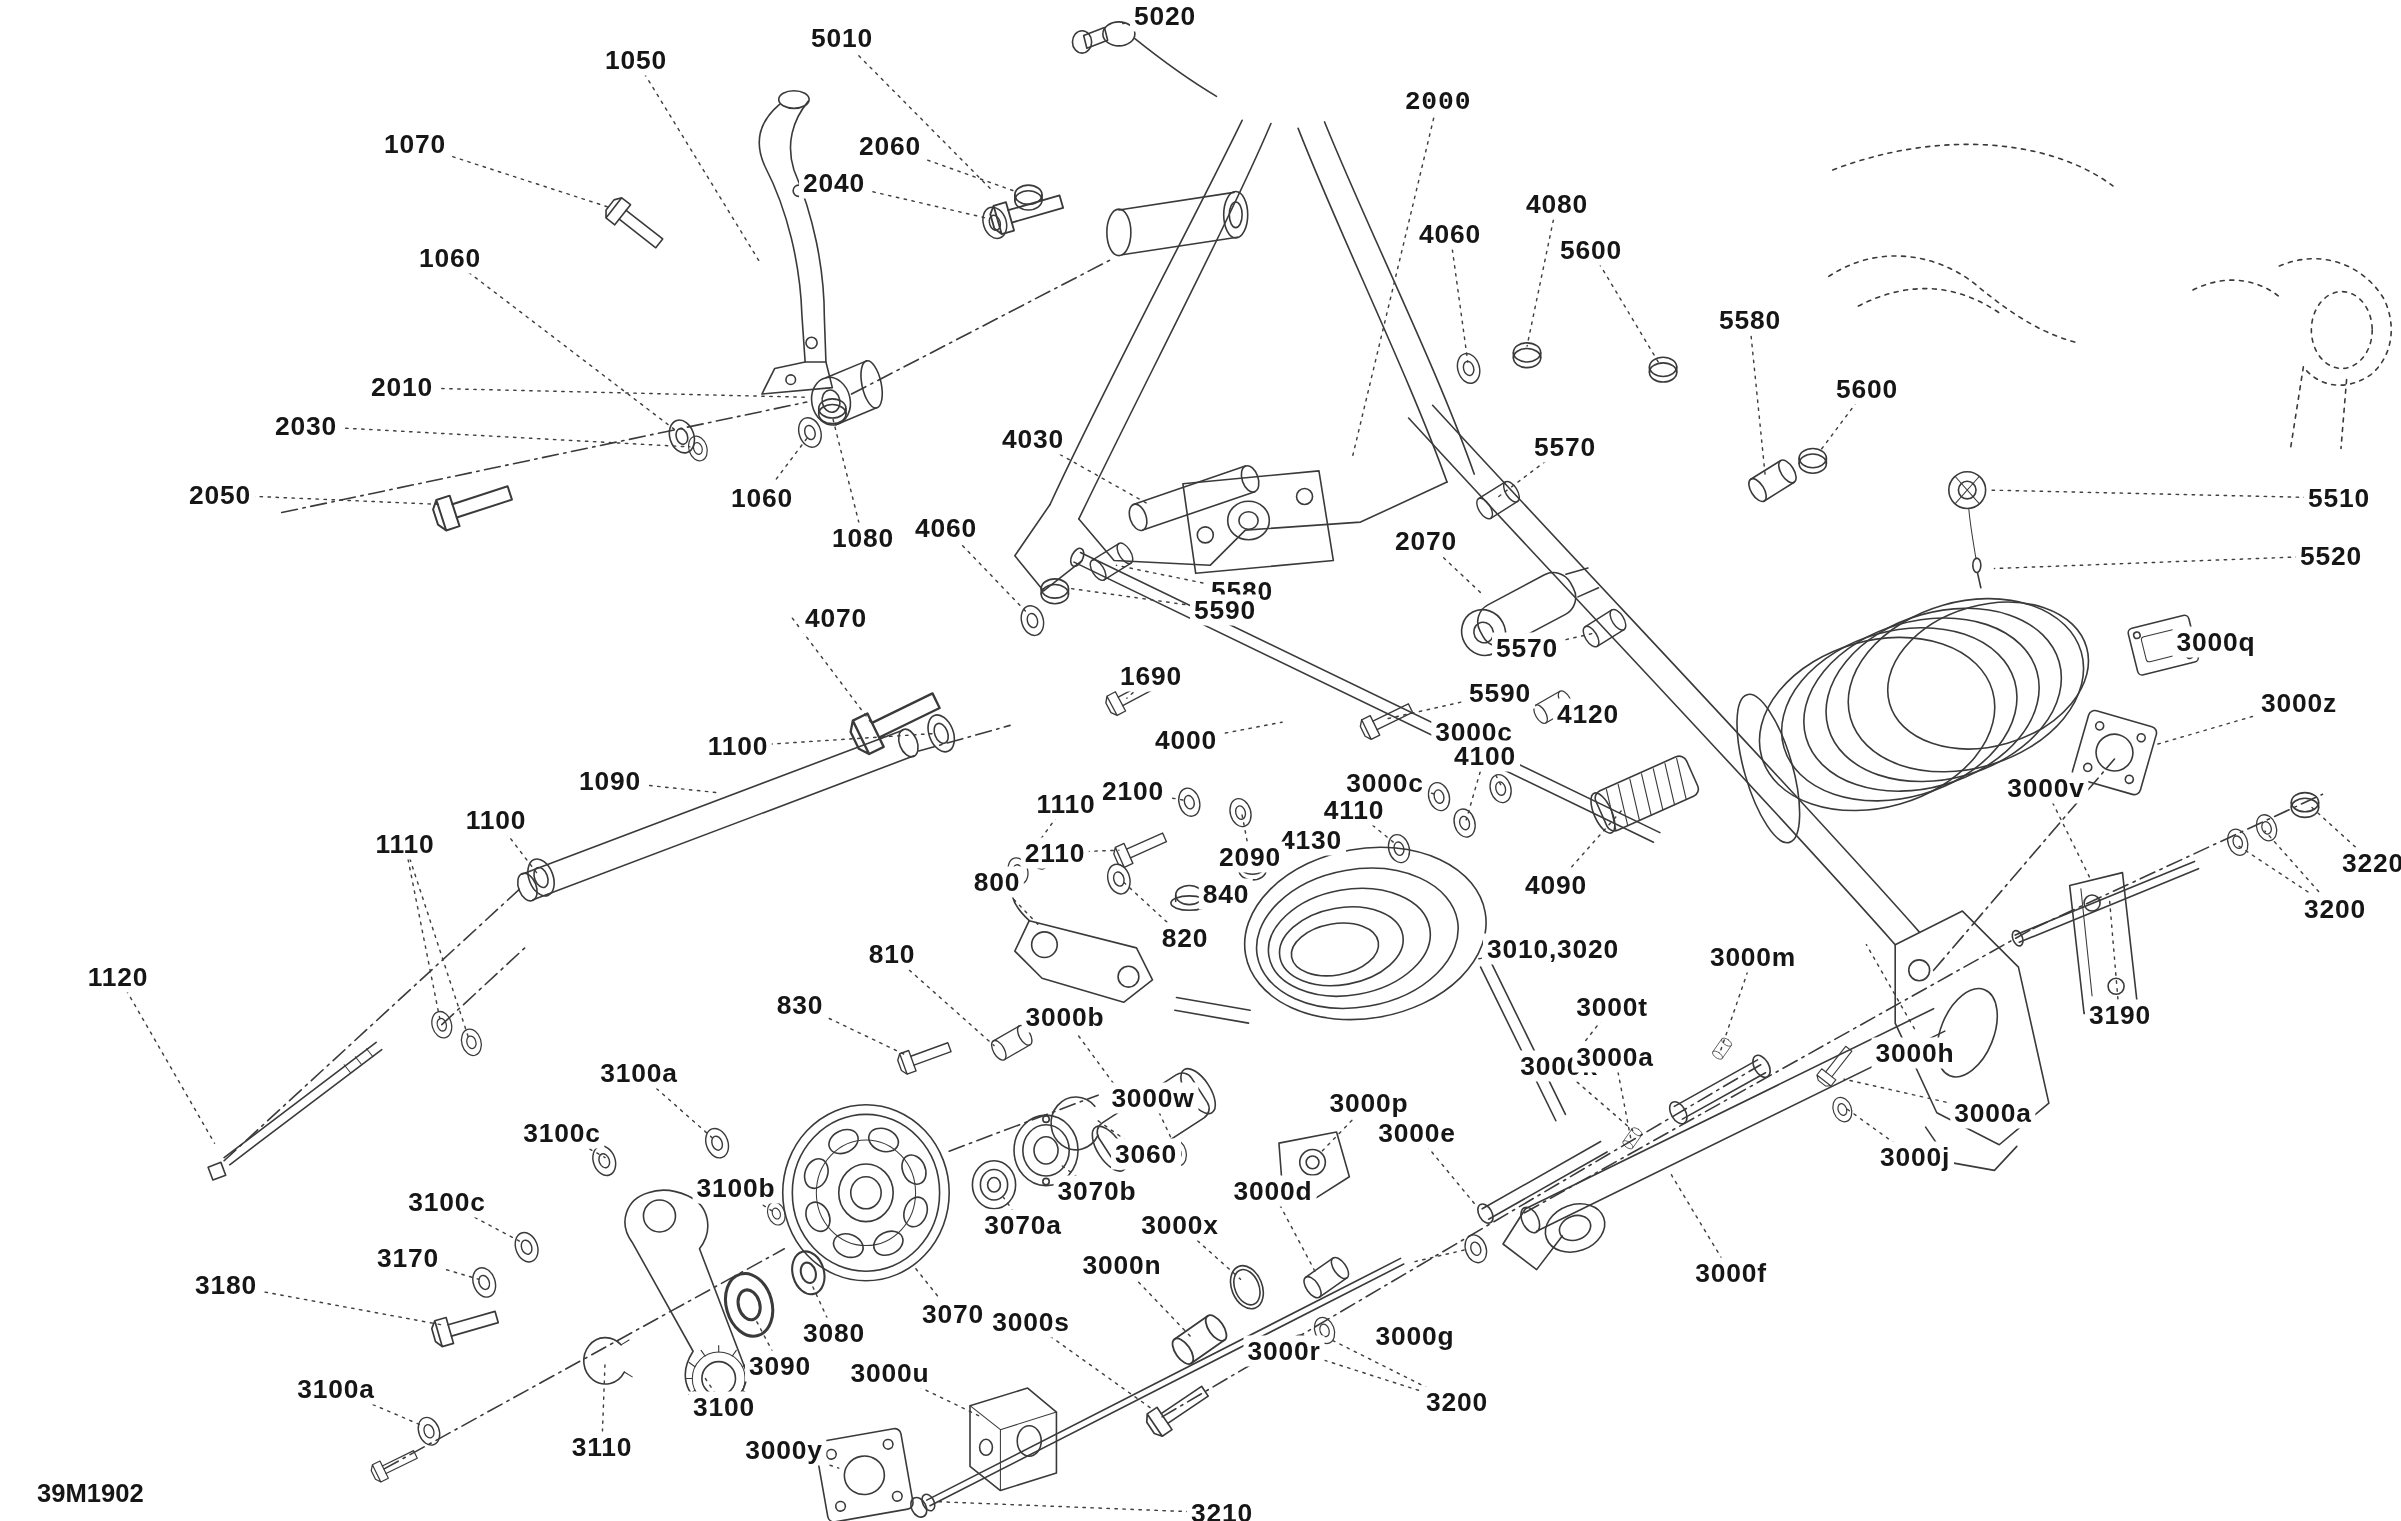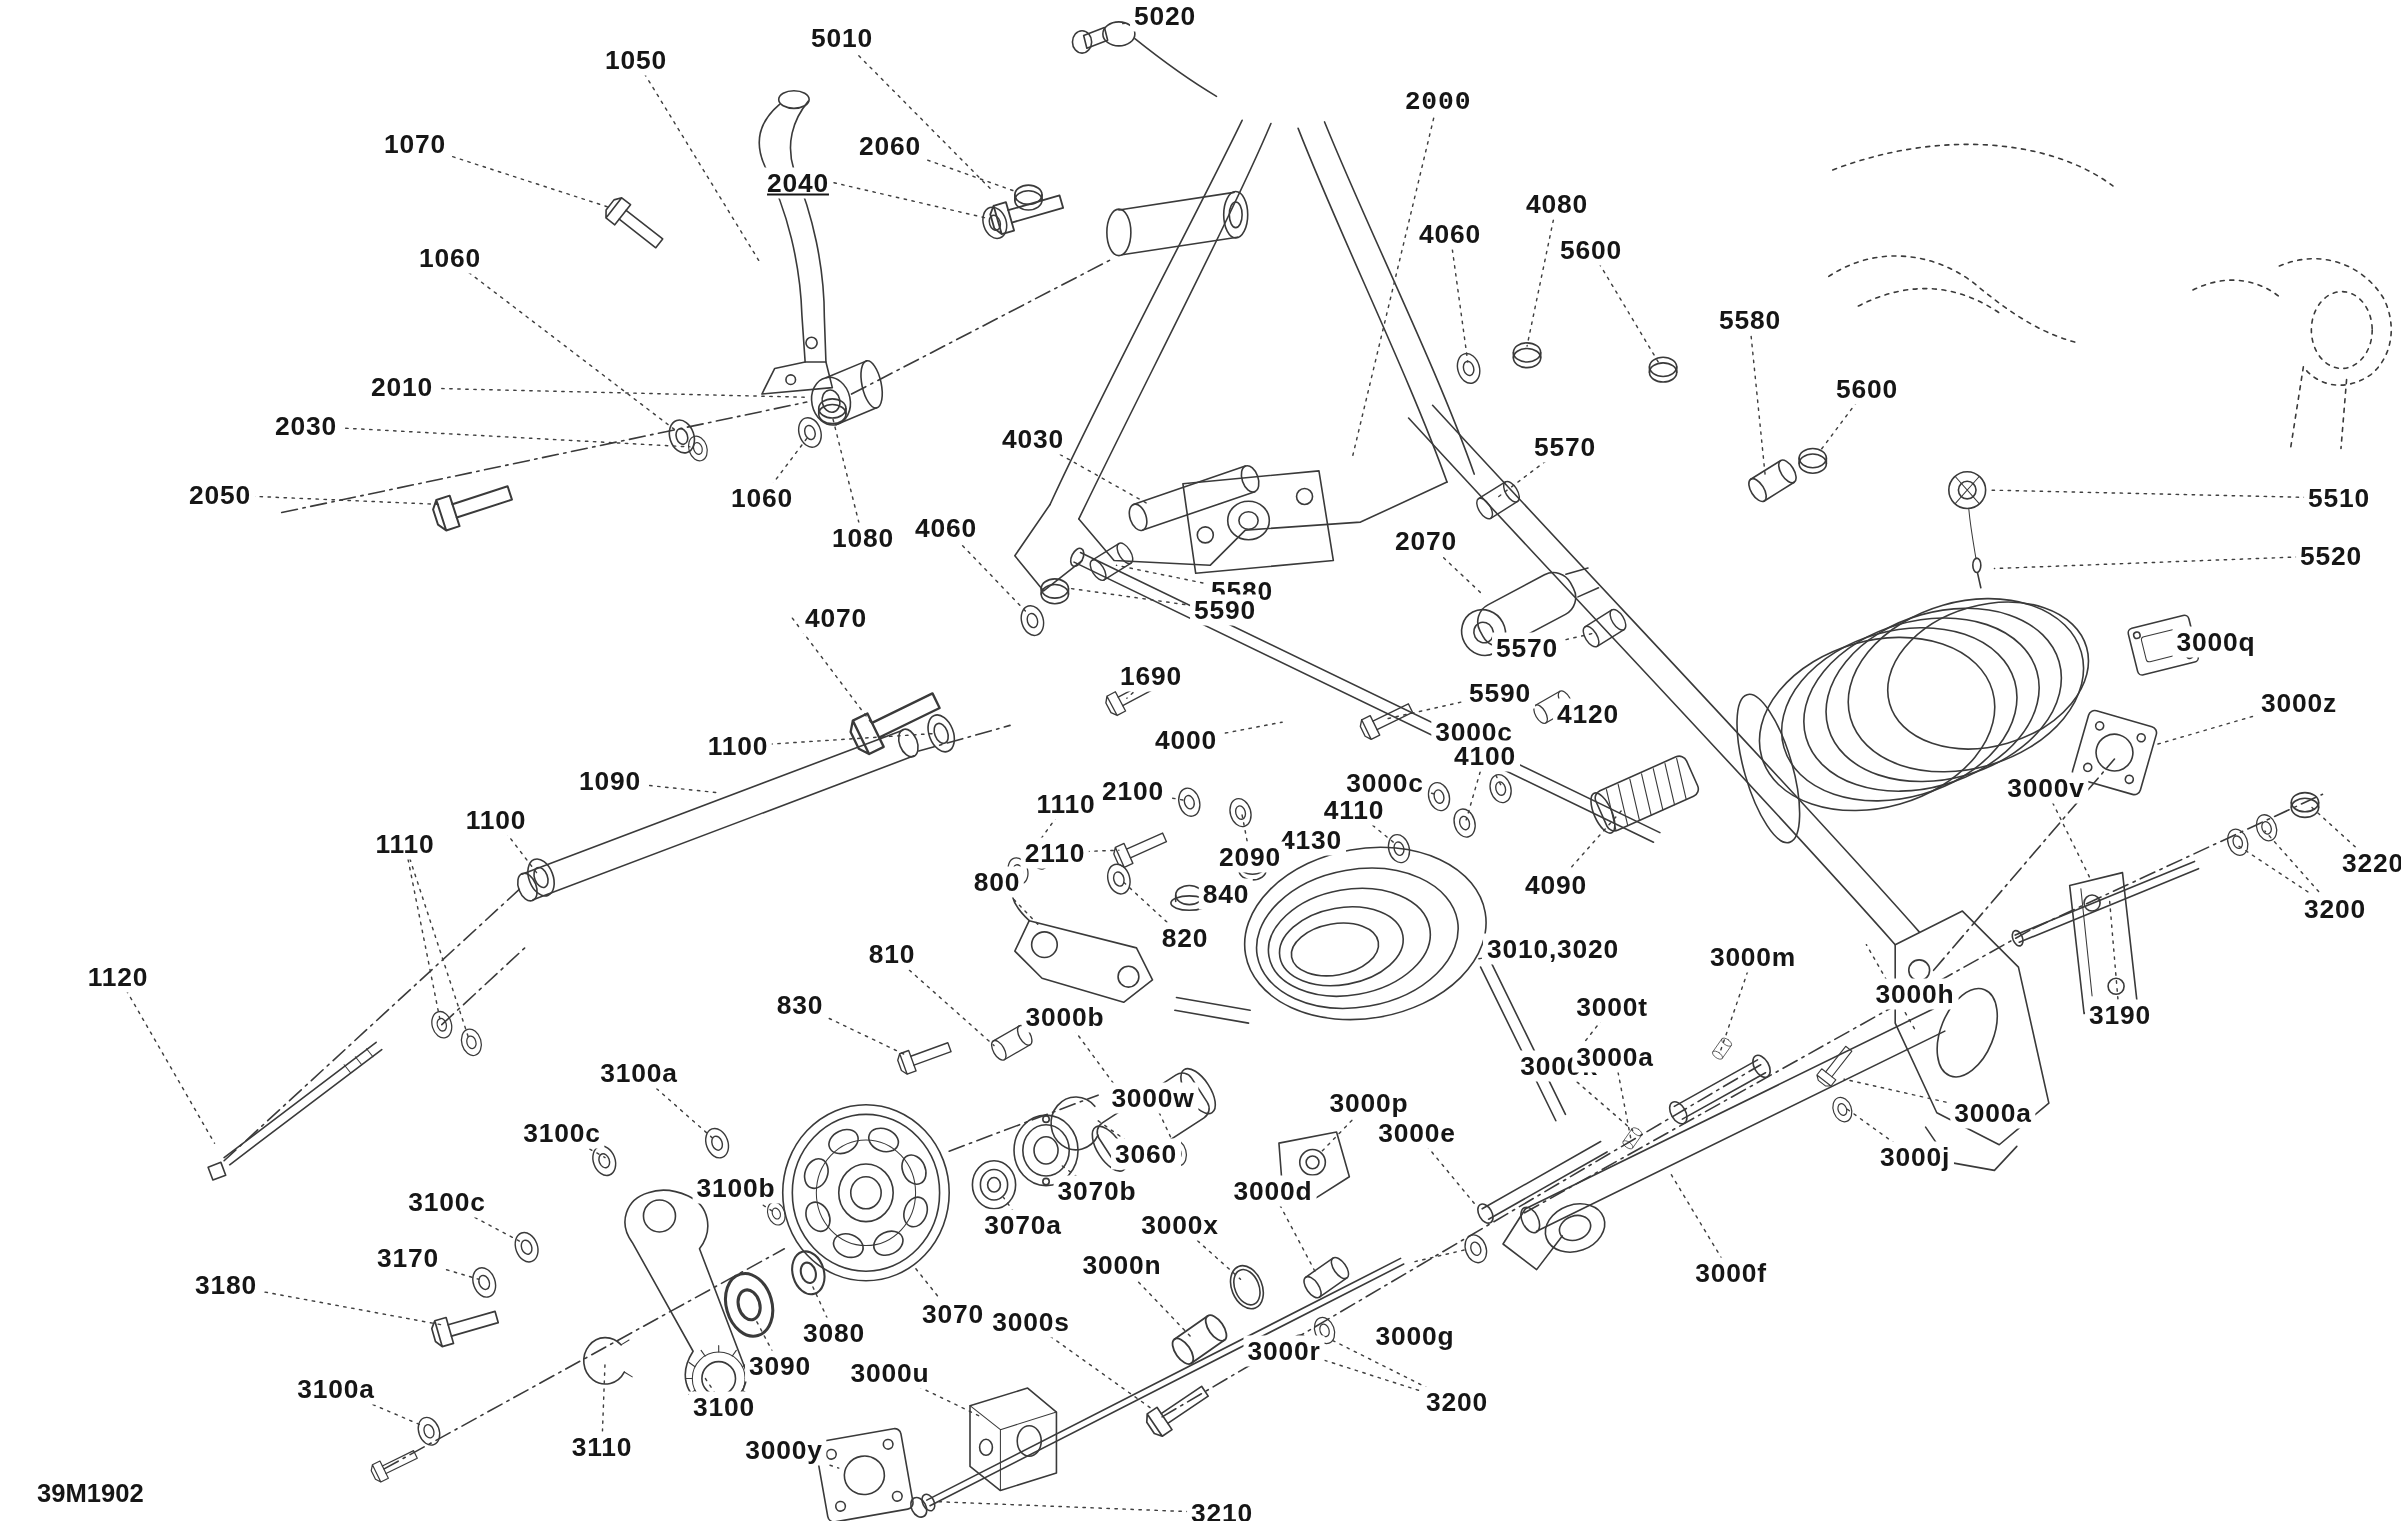--- a/index.html
+++ b/index.html
@@ -670,21 +670,21 @@
       </g>
   </svg>
 
   <div id="labels">
       <div class="lbl" style="left: 1165px; top: 16px;">5020</div>
       <div class="lbl" style="left: 636px; top: 60px;">1050</div>
       <div class="lbl" style="left: 842px; top: 38px;">5010</div>
       <div class="lbl" style="left: 1438px; top: 102px; font-family: Liberation Mono, monospace;">2000</div>
       <div class="lbl" style="left: 415px; top: 144px;">1070</div>
       <div class="lbl" style="left: 890px; top: 146px;">2060</div>
-      <div class="lbl" style="left: 798px; top: 183px; text-decoration: underline;">2040</div>
+      <div class="lbl" style="left: 834px; top: 183px;">2040</div>
       <div class="lbl" style="left: 1557px; top: 204px;">4080</div>
       <div class="lbl" style="left: 1450px; top: 234px;">4060</div>
       <div class="lbl" style="left: 1591px; top: 250px;">5600</div>
       <div class="lbl" style="left: 450px; top: 258px;">1060</div>
       <div class="lbl" style="left: 1750px; top: 320px;">5580</div>
       <div class="lbl" style="left: 402px; top: 387px;">2010</div>
       <div class="lbl" style="left: 1867px; top: 389px;">5600</div>
       <div class="lbl" style="left: 306px; top: 426px;">2030</div>
       <div class="lbl" style="left: 1565px; top: 447px;">5570</div>
       <div class="lbl" style="left: 220px; top: 495px;">2050</div>
@@ -726,21 +726,21 @@
       <div class="lbl" style="left: 1226px; top: 894px;">840</div>
       <div class="lbl" style="left: 1185px; top: 938px;">820</div>
       <div class="lbl" style="left: 118px; top: 977px;">1120</div>
       <div class="lbl" style="left: 892px; top: 954px;">810</div>
       <div class="lbl" style="left: 1553px; top: 949px;">3010,3020</div>
       <div class="lbl" style="left: 1753px; top: 957px;">3000m</div>
       <div class="lbl" style="left: 800px; top: 1005px;">830</div>
       <div class="lbl" style="left: 1065px; top: 1017px;">3000b</div>
       <div class="lbl" style="left: 1612px; top: 1007px;">3000t</div>
       <div class="lbl" style="left: 2120px; top: 1015px;">3190</div>
-      <div class="lbl" style="left: 1915px; top: 994px;">3000h</div>
+      <div class="lbl" style="left: 1915px; top: 1053px;">3000h</div>
       <div class="lbl" style="left: 1559px; top: 1066px;">3000k</div>
       <div class="lbl" style="left: 1615px; top: 1057px;">3000a</div>
       <div class="lbl" style="left: 639px; top: 1073px;">3100a</div>
       <div class="lbl" style="left: 1993px; top: 1113px;">3000a</div>
       <div class="lbl" style="left: 1153px; top: 1098px;">3000w</div>
       <div class="lbl" style="left: 1369px; top: 1103px;">3000p</div>
       <div class="lbl" style="left: 562px; top: 1133px;">3100c</div>
       <div class="lbl" style="left: 1417px; top: 1133px;">3000e</div>
       <div class="lbl" style="left: 1146px; top: 1154px;">3060</div>
       <div class="lbl" style="left: 1915px; top: 1157px;">3000j</div>

